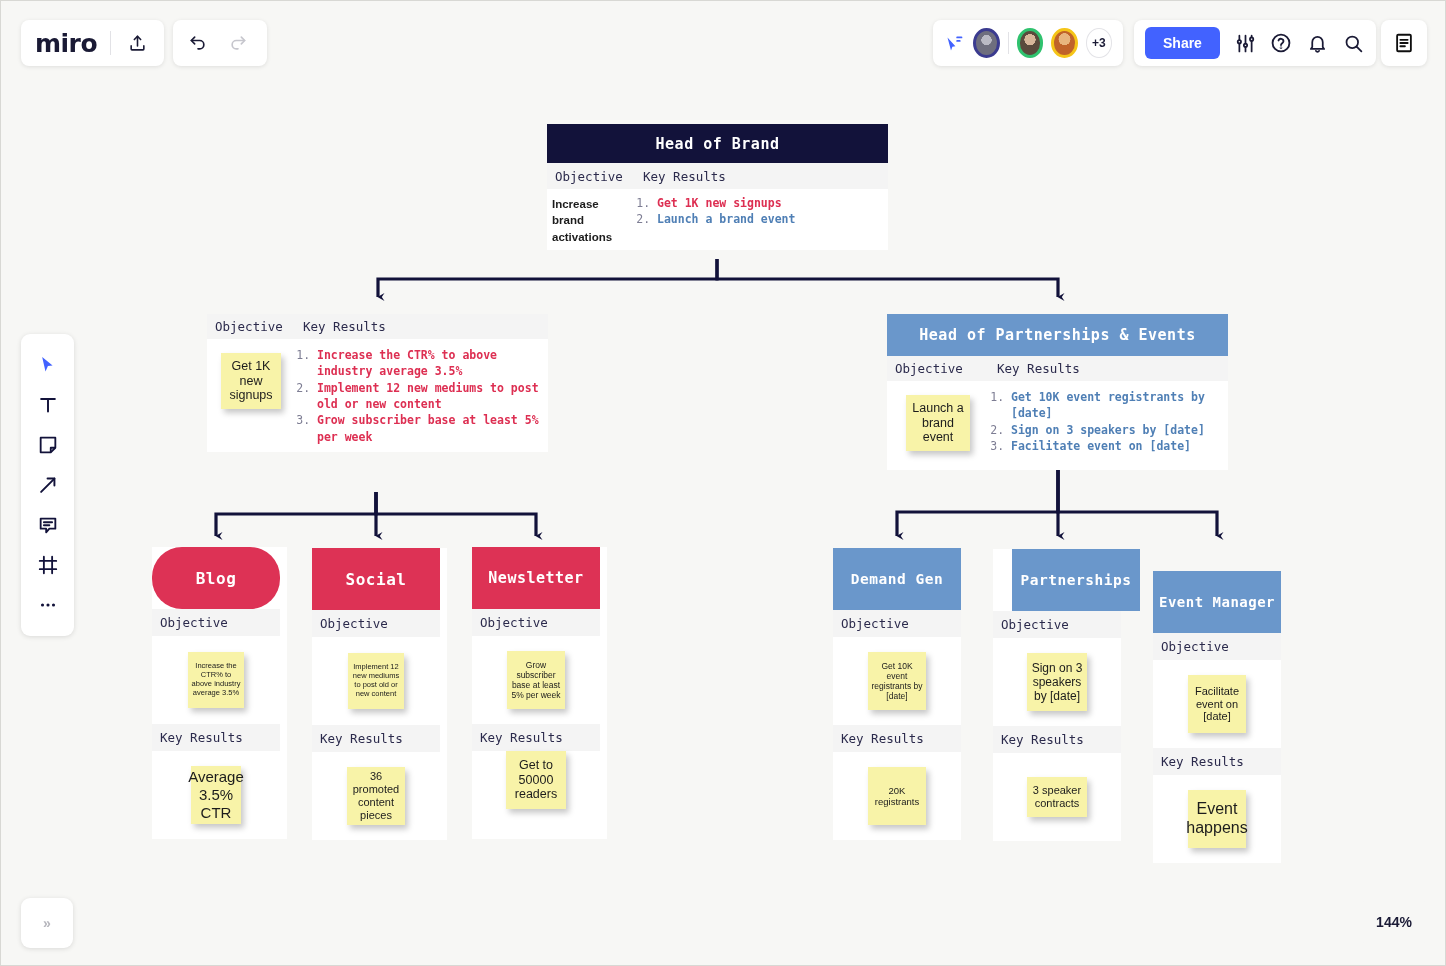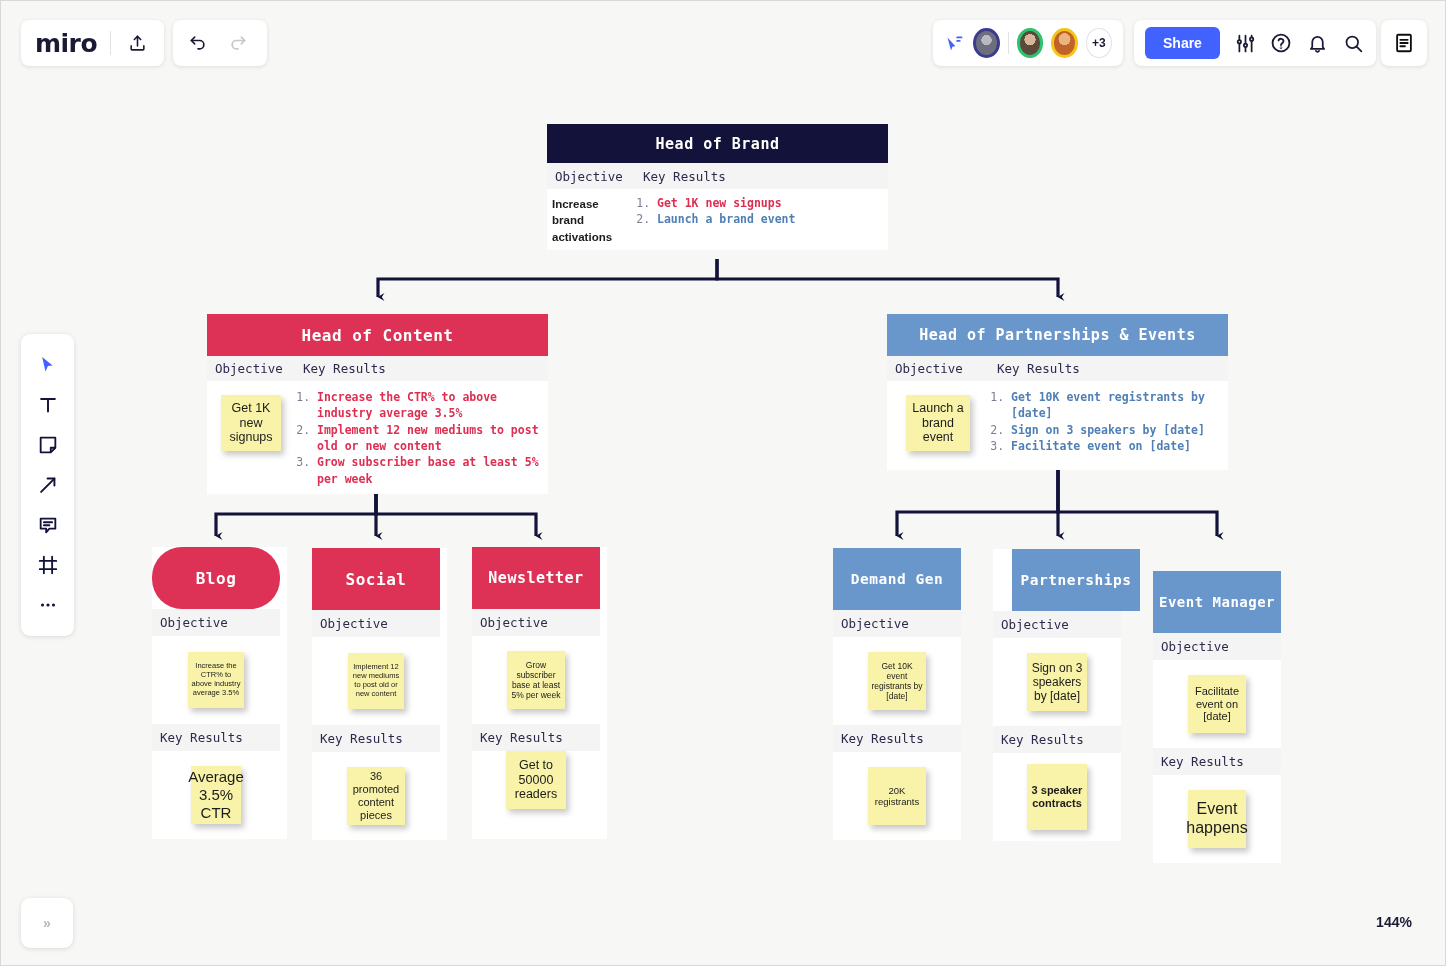--- a/index.html
+++ b/index.html
@@ -182,21 +182,20 @@
       <div class="body-row" style="height:61px;">
         <div style="width:88px; padding:7px 4px 0 5px; font-family:'Liberation Sans',sans-serif; font-weight:bold; font-size:11.5px; color:#1c1c1c; line-height:1.42;">Increase brand activations</div>
         <ol class="kr-list" style="flex:1; font-size:11.5px; line-height:1.42; padding-top:6px;">
           <li class="kr-red">Get 1K new signups</li>
           <li class="kr-blue">Launch a brand event</li>
         </ol>
       </div>
     </div>
 
     <div class="card" style="left:206px; top:313px; width:341px;">
-      <div class="card-head" style="background:#dd3255; height:42px; font-size:16px;">Head of Content</div>
       <div class="sect-row" style="height:25px;">
         <div class="sect-label" style="width:88px; font-size:12.5px;">Objective</div>
         <div class="kr-label" style="flex:1; font-size:12.5px;">Key Results</div>
       </div>
       <div class="body-row" style="height:113px;">
         <div style="width:88px; display:flex; align-items:flex-start; justify-content:center; padding-top:14px;">
           <div class="sticky" style="width:60px; height:56px; font-size:12.5px;">Get 1K new signups</div>
         </div>
         <ol class="kr-list" style="flex:1; font-size:11.5px; line-height:1.42; padding-top:8px; padding-right:6px;">
           <li class="kr-red">Increase the CTR% to above industry average 3.5%</li>
@@ -273,21 +272,21 @@
     </div>
 
     <div class="card" style="left:992px; top:548px; width:128px; height:292px;">
       <div class="card-head" style="background:#6a97cb; height:62px; font-size:14.5px; width:128px;margin-left:19px;">Partnerships</div>
       <div class="sect-label" style="height:27px; width:128px; font-size:12.5px;">Objective</div>
       <div style="height:88px; display:flex; align-items:center; justify-content:center; background:#fff; width:128px;">
         <div class="sticky" style="width:60px; height:58px; font-size:12px;">Sign on 3 speakers by [date]</div>
       </div>
       <div class="kr-label" style="height:27px; width:128px; font-size:12.5px;">Key Results</div>
       <div style="height:88px; display:flex; align-items:center; justify-content:center; background:#fff; width:128px;">
-        <div class="sticky" style="width:60px; height:66px; font-size:11px;font-weight:bold;">3 speaker contracts</div>
+        <div class="sticky" style="width:60px; height:40px; font-size:11px;">3 speaker contracts</div>
       </div>
     </div>
 
     <div class="card" style="left:1152px; top:570px; width:128px; height:292px;">
       <div class="card-head" style="background:#6a97cb; height:62px; font-size:14px; width:128px;">Event Manager</div>
       <div class="sect-label" style="height:27px; width:128px; font-size:12.5px;">Objective</div>
       <div style="height:88px; display:flex; align-items:center; justify-content:center; background:#fff; width:128px;">
         <div class="sticky" style="width:58px; height:58px; font-size:11px;">Facilitate event on [date]</div>
       </div>
       <div class="kr-label" style="height:27px; width:128px; font-size:12.5px;">Key Results</div>

